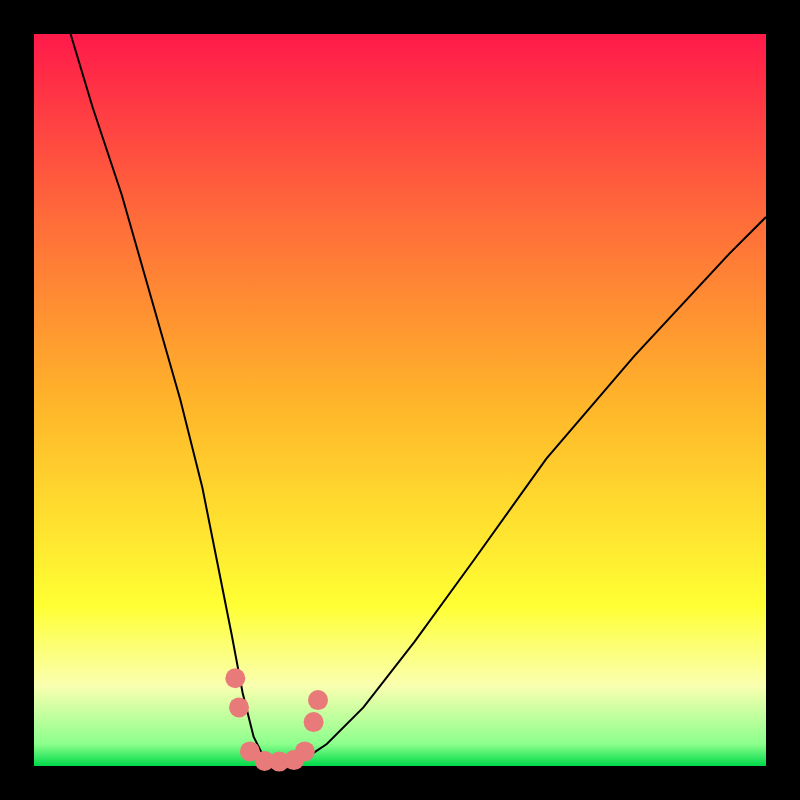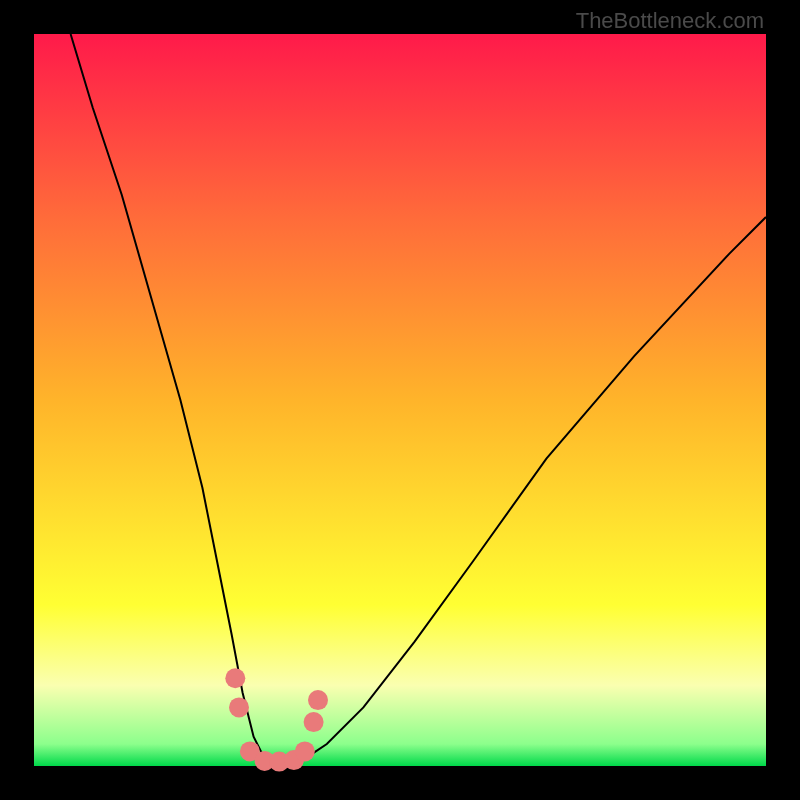--- a/index.html
+++ b/index.html
@@ -58,21 +58,20 @@
   }
   .marker {
     fill: #e97a7a;
     stroke: none;
   }
 </style>
 </head>
 <body>
 
 <div class="frame">
-  <div class="watermark">TheBottleneck.com</div>
 
   <div class="plot-area" id="plot-area" style="--g0: #ff1a4a; --g1: #ff6b3a; --g2: #ffb42a; --g3: #ffff33; --g4: #faffb0; --g5: #8cff8c; --g6: #00d94a;">
     <svg class="curve-svg" viewBox="0 0 732 732" preserveAspectRatio="none">
       <path id="curve-path" class="curve-path" d="M36.6 0.0 L58.6 73.2 L87.8 161.0 L117.1 263.5 L146.4 366.0 L168.4 453.8 L183.0 527.0 L197.6 600.2 L208.6 658.8 L219.6 702.7 L230.6 724.7 L241.6 728.3 L256.2 728.3 L270.8 724.7 L292.8 710.0 L329.4 673.4 L380.6 607.6 L439.2 527.0 L512.4 424.6 L600.2 322.1 L695.4 219.6 L732.0 183.0" stroke="#000000"></path>
       <g id="marker-group">
           <circle cx="201.3" cy="644.2" r="10" class="marker" fill="#e97a7a"></circle>
           <circle cx="205.0" cy="673.4" r="10" class="marker" fill="#e97a7a"></circle>
           <circle cx="215.9" cy="717.4" r="10" class="marker" fill="#e97a7a"></circle>
           <circle cx="230.6" cy="726.9" r="10" class="marker" fill="#e97a7a"></circle>
           <circle cx="245.2" cy="727.6" r="10" class="marker" fill="#e97a7a"></circle>

